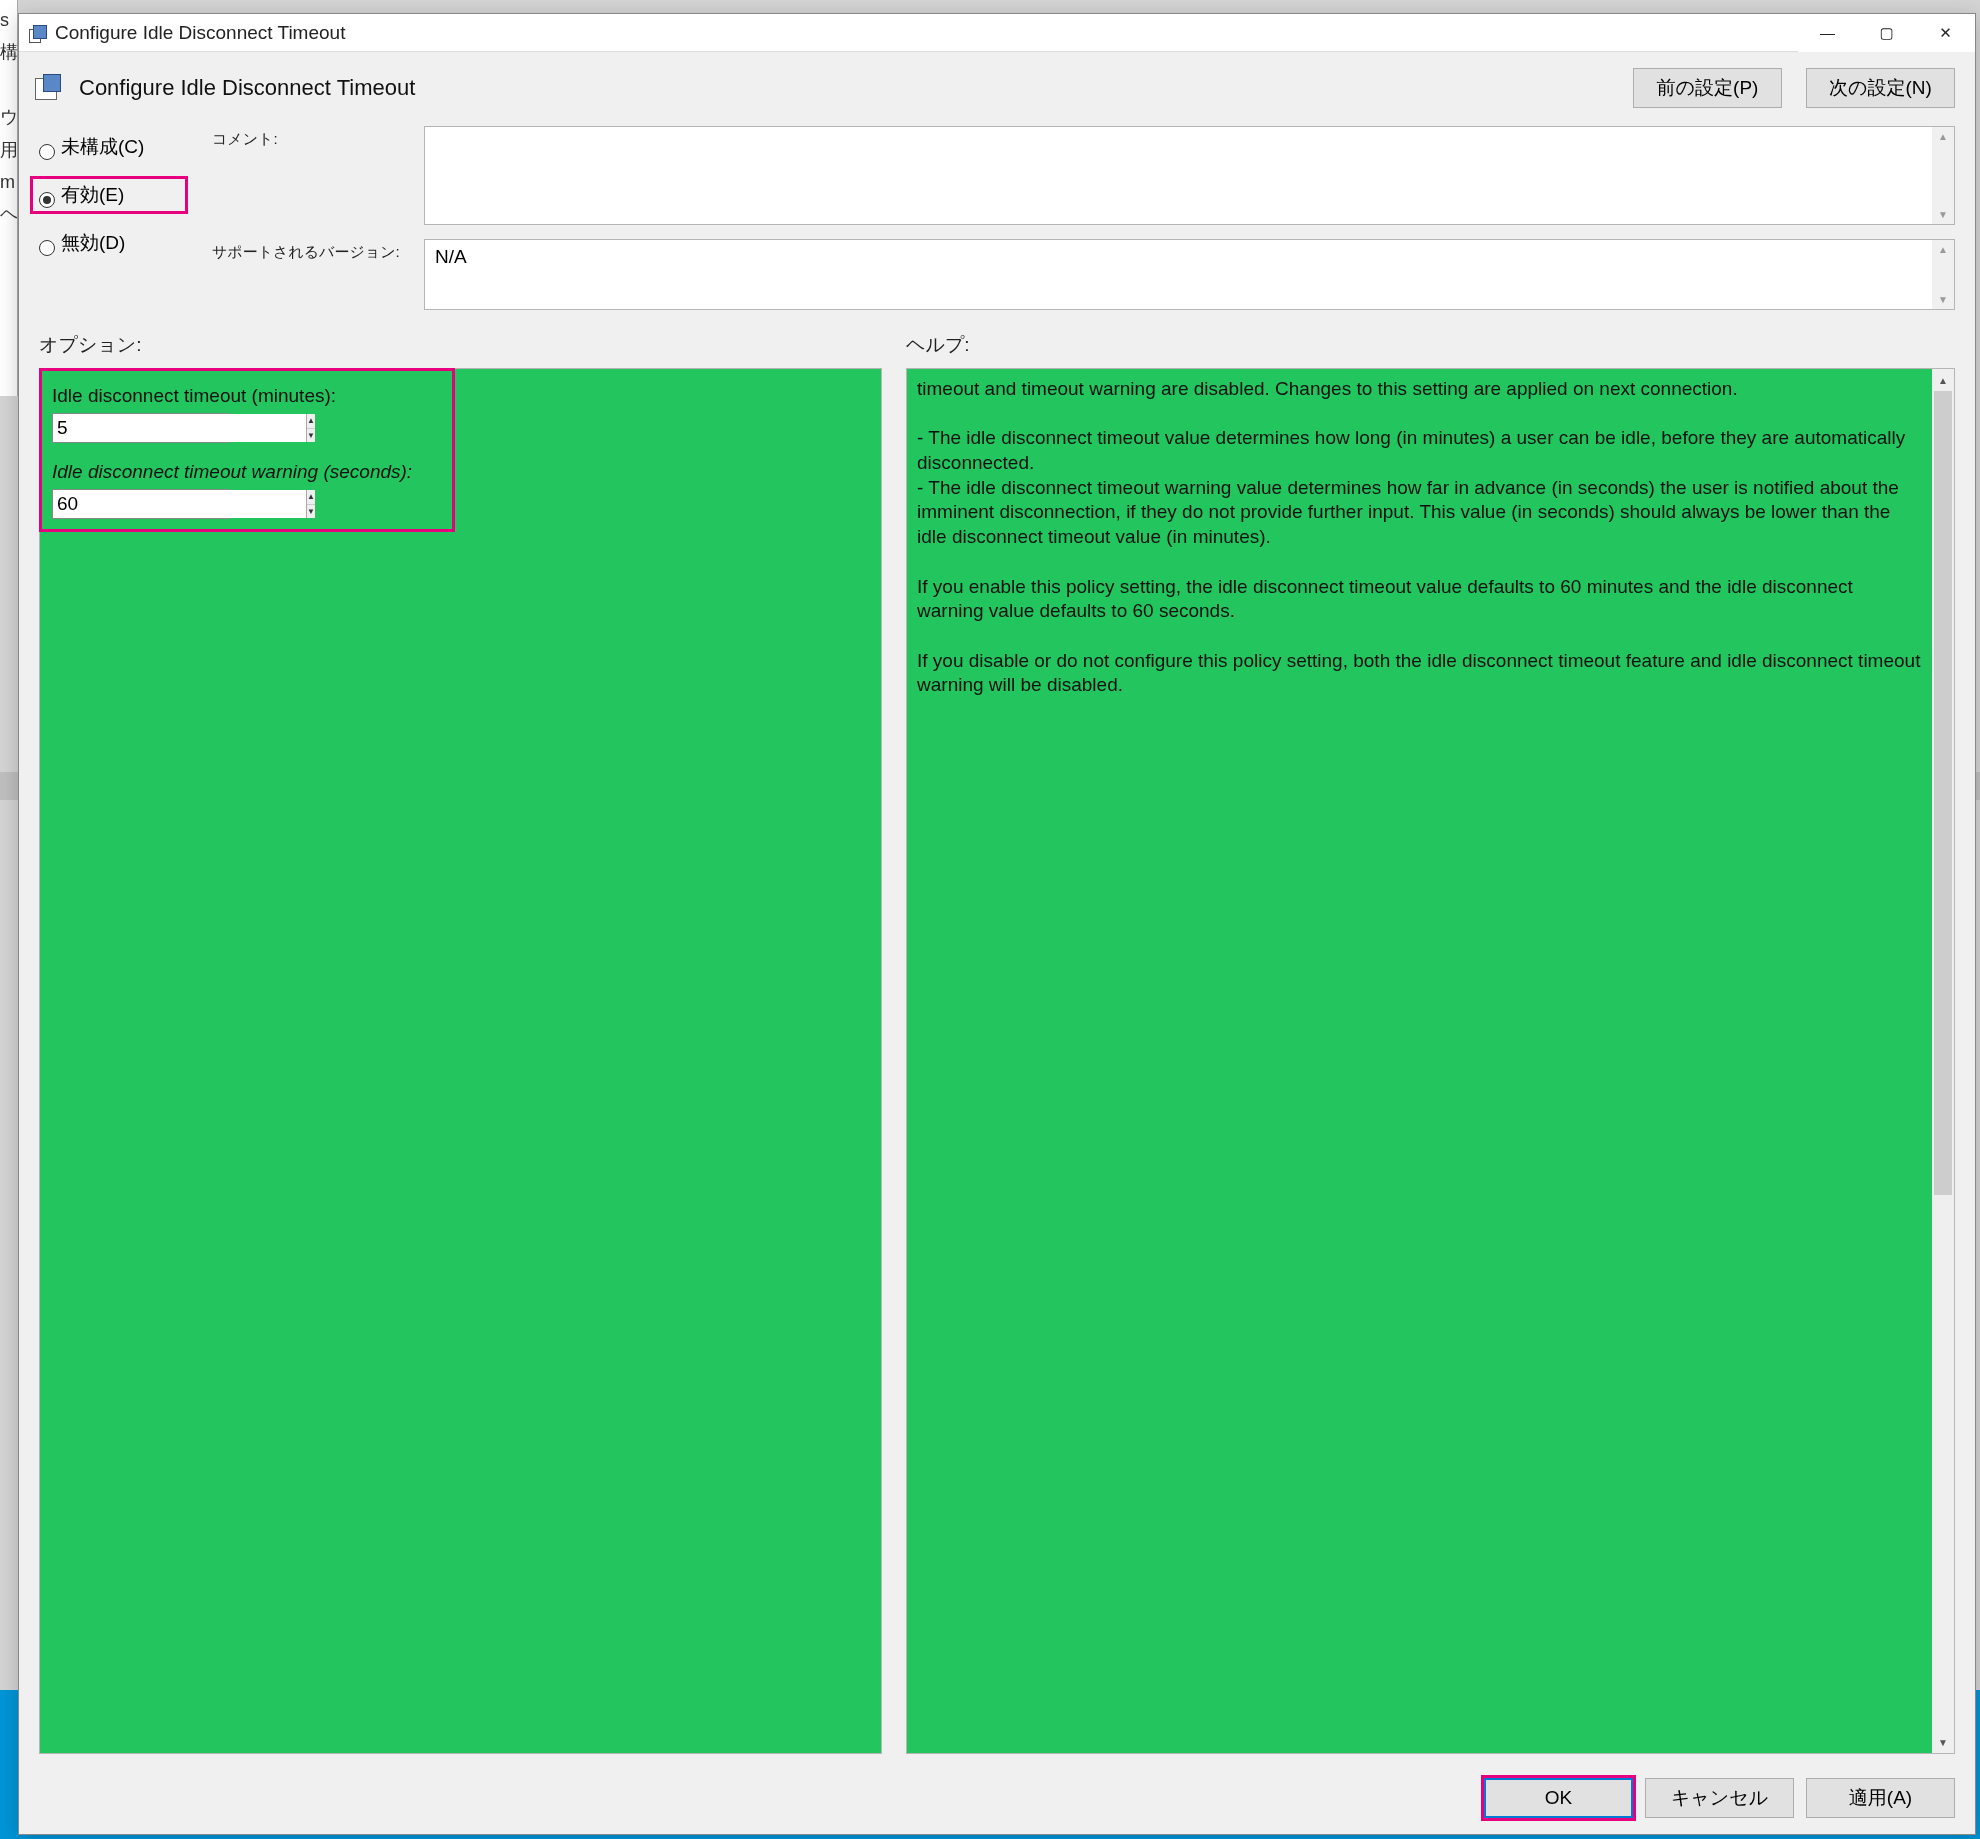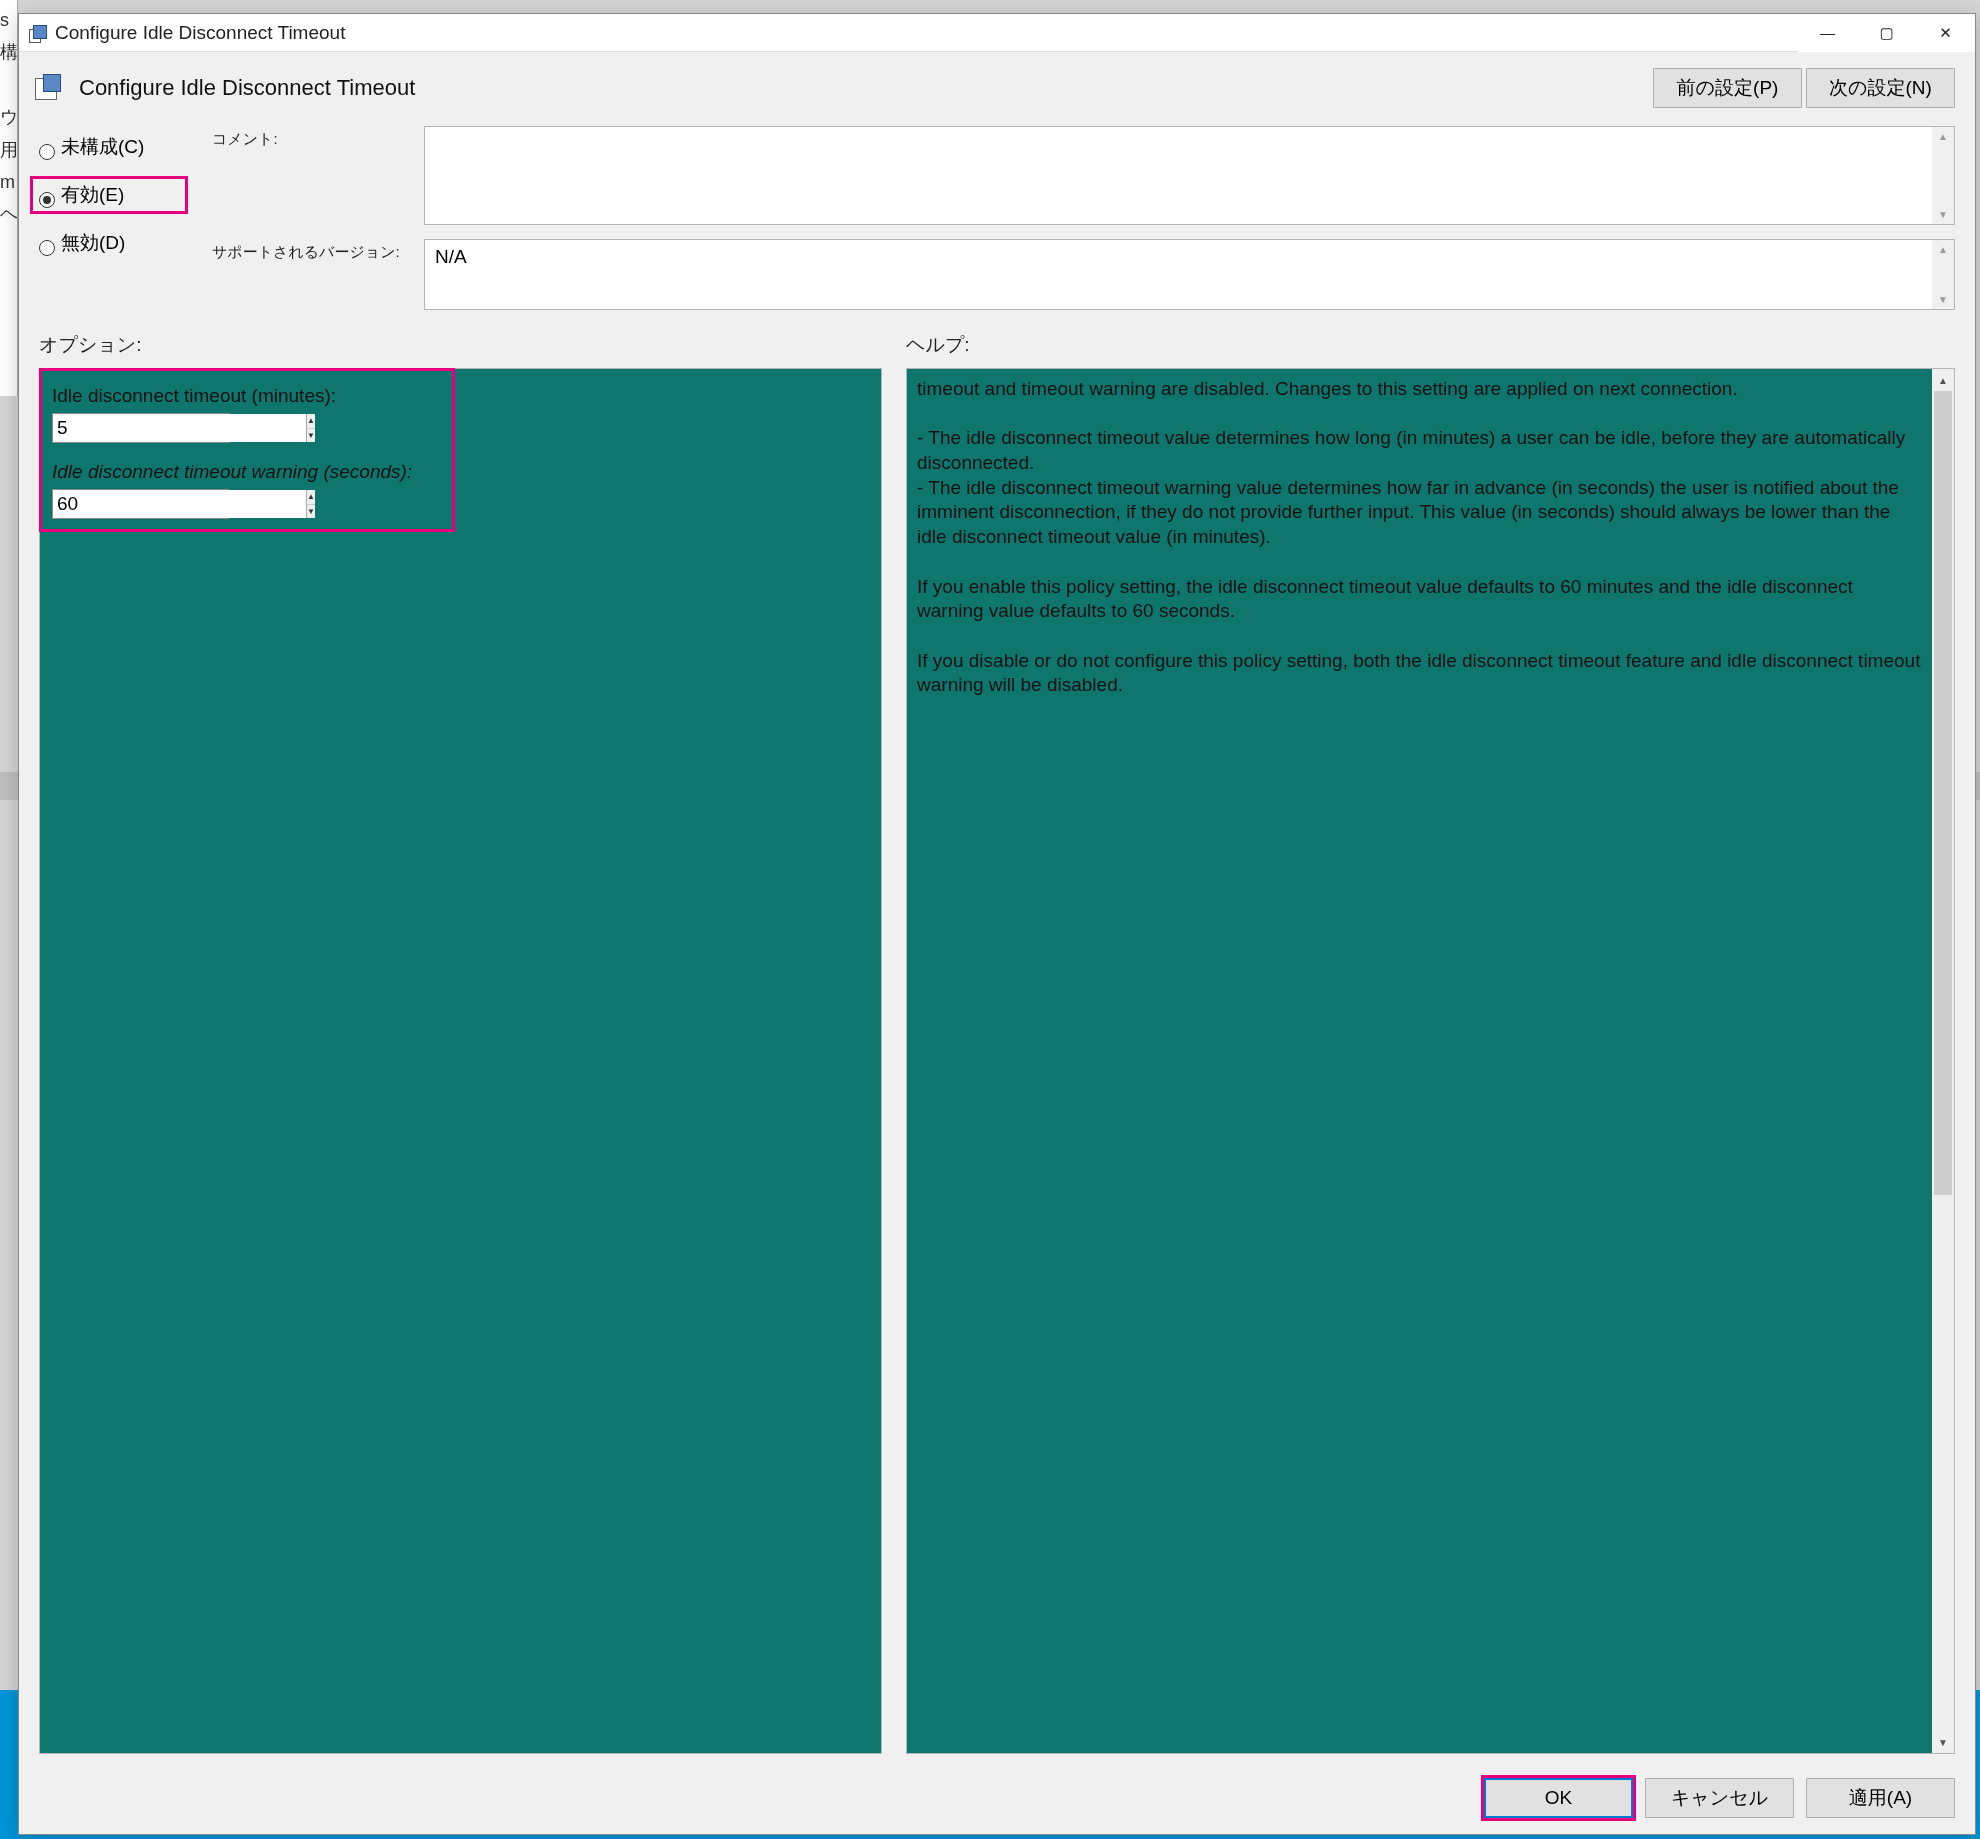--- a/index.html
+++ b/index.html
@@ -97,21 +97,21 @@
   }
   .setting-icon::before{
     content:""; position:absolute; left:0; top:4px; width:20px; height:20px;
     background:#fff; border:1px solid #666;
   }
   .setting-icon::after{
     content:""; position:absolute; left:8px; top:0; width:16px; height:16px;
     background:#5a88c6; border:1px solid #2a4a80;
   }
   .setting-title { font-size: 22px; color: #111; }
-  .nav-buttons { margin-left: auto; display: flex; gap: 4px; }
+  .nav-buttons { margin-left: auto; display: flex; gap: 24px; }
   .btn {
     min-width: 149px;
     height: 40px;
     border: 1px solid #adadad;
     background: #e1e1e1;
     font-size: 19px;
     padding: 0 14px;
     cursor: default;
     display: flex;
     align-items: center;
@@ -191,21 +191,21 @@
 
   .panels {
     display: flex;
     gap: 24px;
     padding: 0 20px 14px 20px;
     flex: 1;
     min-height: 0;
   }
   .panel {
     border: 1px solid #b5b5b5;
-    background: #0f766e;
+    background: #22c55e;
     position: relative;
   }
   .options-panel {
     width: 44%;
     padding: 0;
   }
   .options-inner-hl{
     border: 3px solid #e6007e;
     margin: -1px 0 0 -1px;
     padding: 8px 10px 10px 10px;

